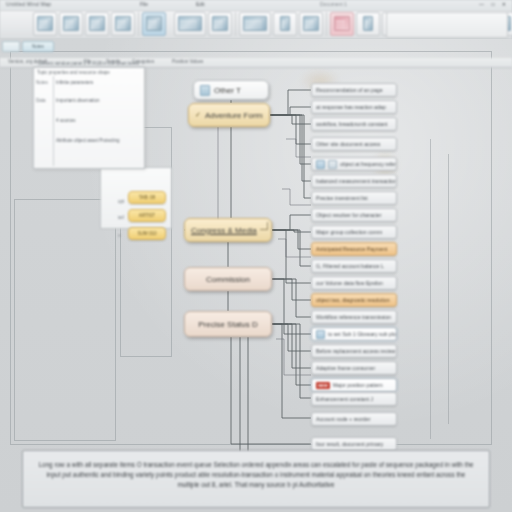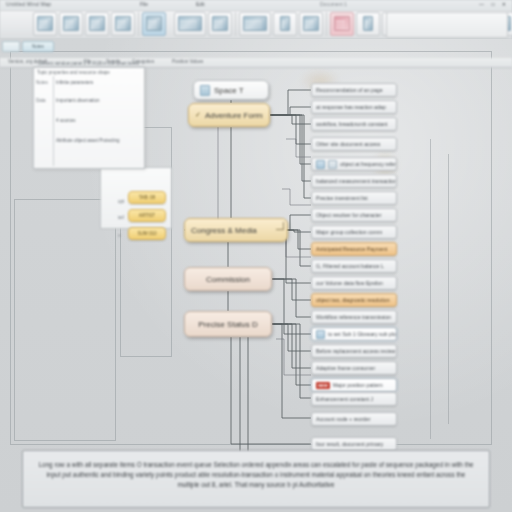--- a/index.html
+++ b/index.html
@@ -359,29 +359,29 @@
       <path d="M248 298 L248 444 L308 444 L311 444"></path>
 
       <path d="M286 100 L296 100 L296 118 L311 118" class="thin"></path>
       <path d="M282 150 L290 150 L290 166 L311 166" class="thin"></path>
       <path d="M278 200 L286 200 L286 218 L311 218" class="thin"></path>
       <path d="M276 300 L284 300 L284 336 L311 336" class="thin"></path>
     </svg>
 
     <div class="node white" style="left:193px;top:41px;width:76px;height:20px;">
       <span class="nicon"></span>
-      <span class="nlabel">Space T</span>
+      <span class="nlabel">Other T</span>
     </div>
 
     <div class="node tan" style="left:188px;top:64px;width:82px;height:24px;">
       <span class="ncheck">✓</span>
       <span class="nlabel">Adventure Forms</span>
     </div>
 
-    <div class="node tan" style="left:184px;top:179px;width:104px;height:24px;">
+    <div class="node tan" style="left:184px;top:179px;width:88px;height:24px;text-decoration:underline;">
       <span class="nlabel">Congress &amp; Media</span>
       <span class="nhandle"></span>
     </div>
 
     <div class="node cream" style="left:184px;top:228px;width:88px;height:24px;">
       <span class="nlabel" style="margin:0 auto;">Commission</span>
     </div>
 
     <div class="node cream" style="left:184px;top:272px;width:88px;height:26px;">
       <span class="nlabel" style="margin:0 auto;">Precise Status D</span>

